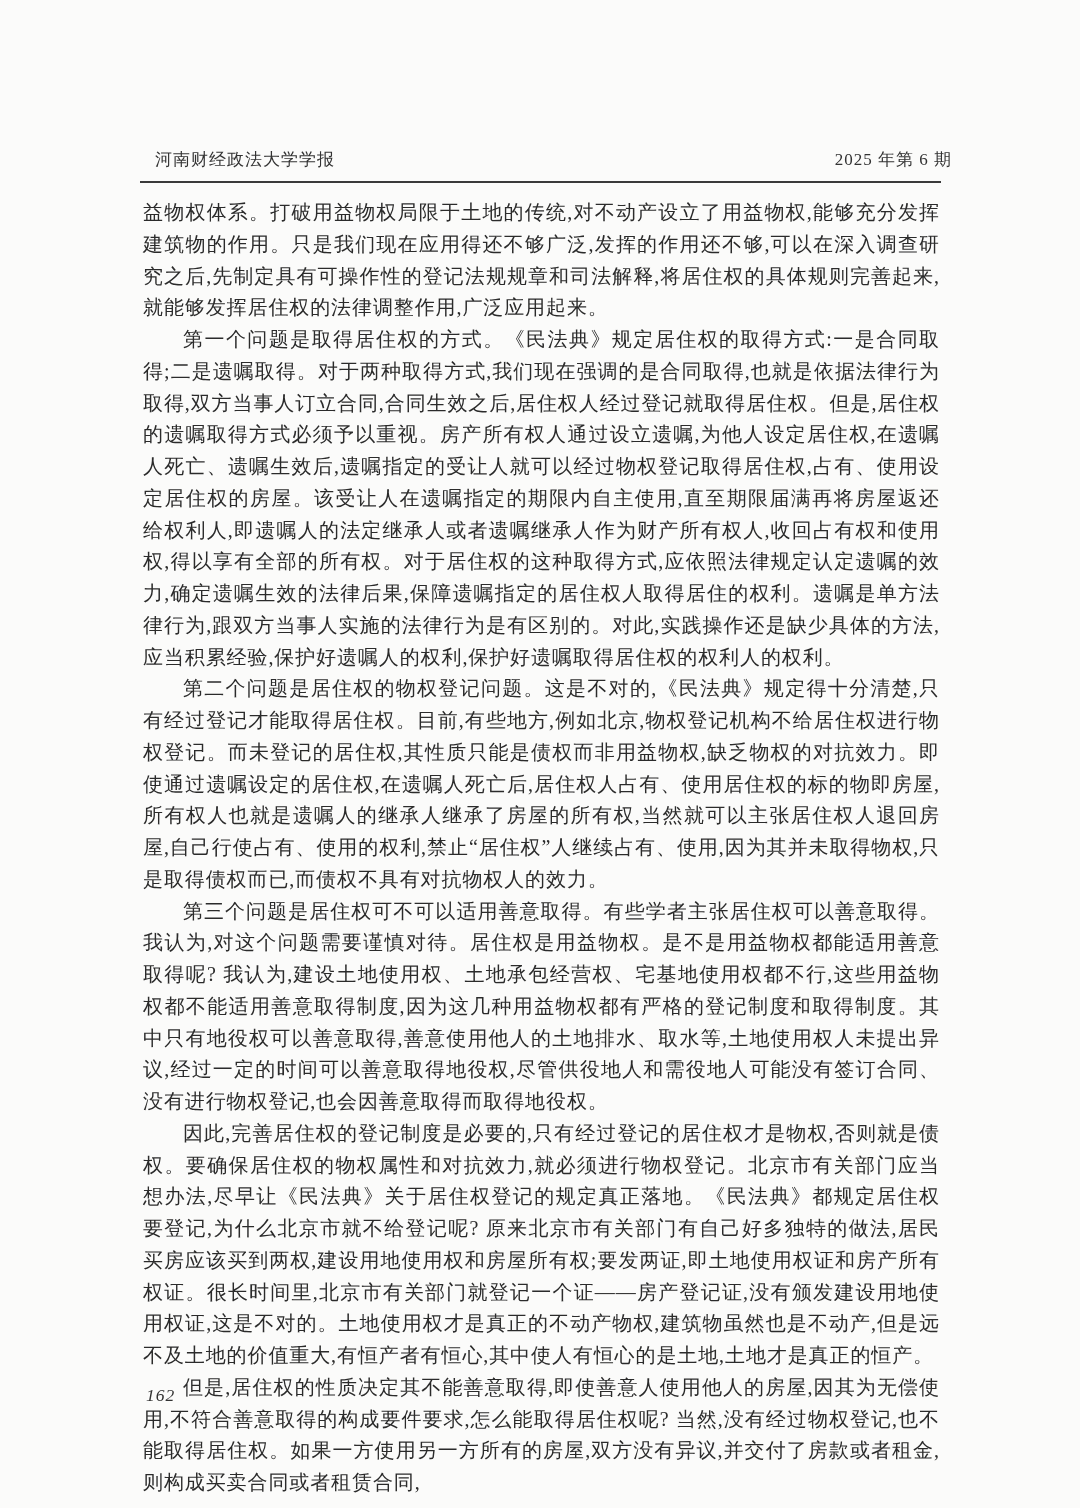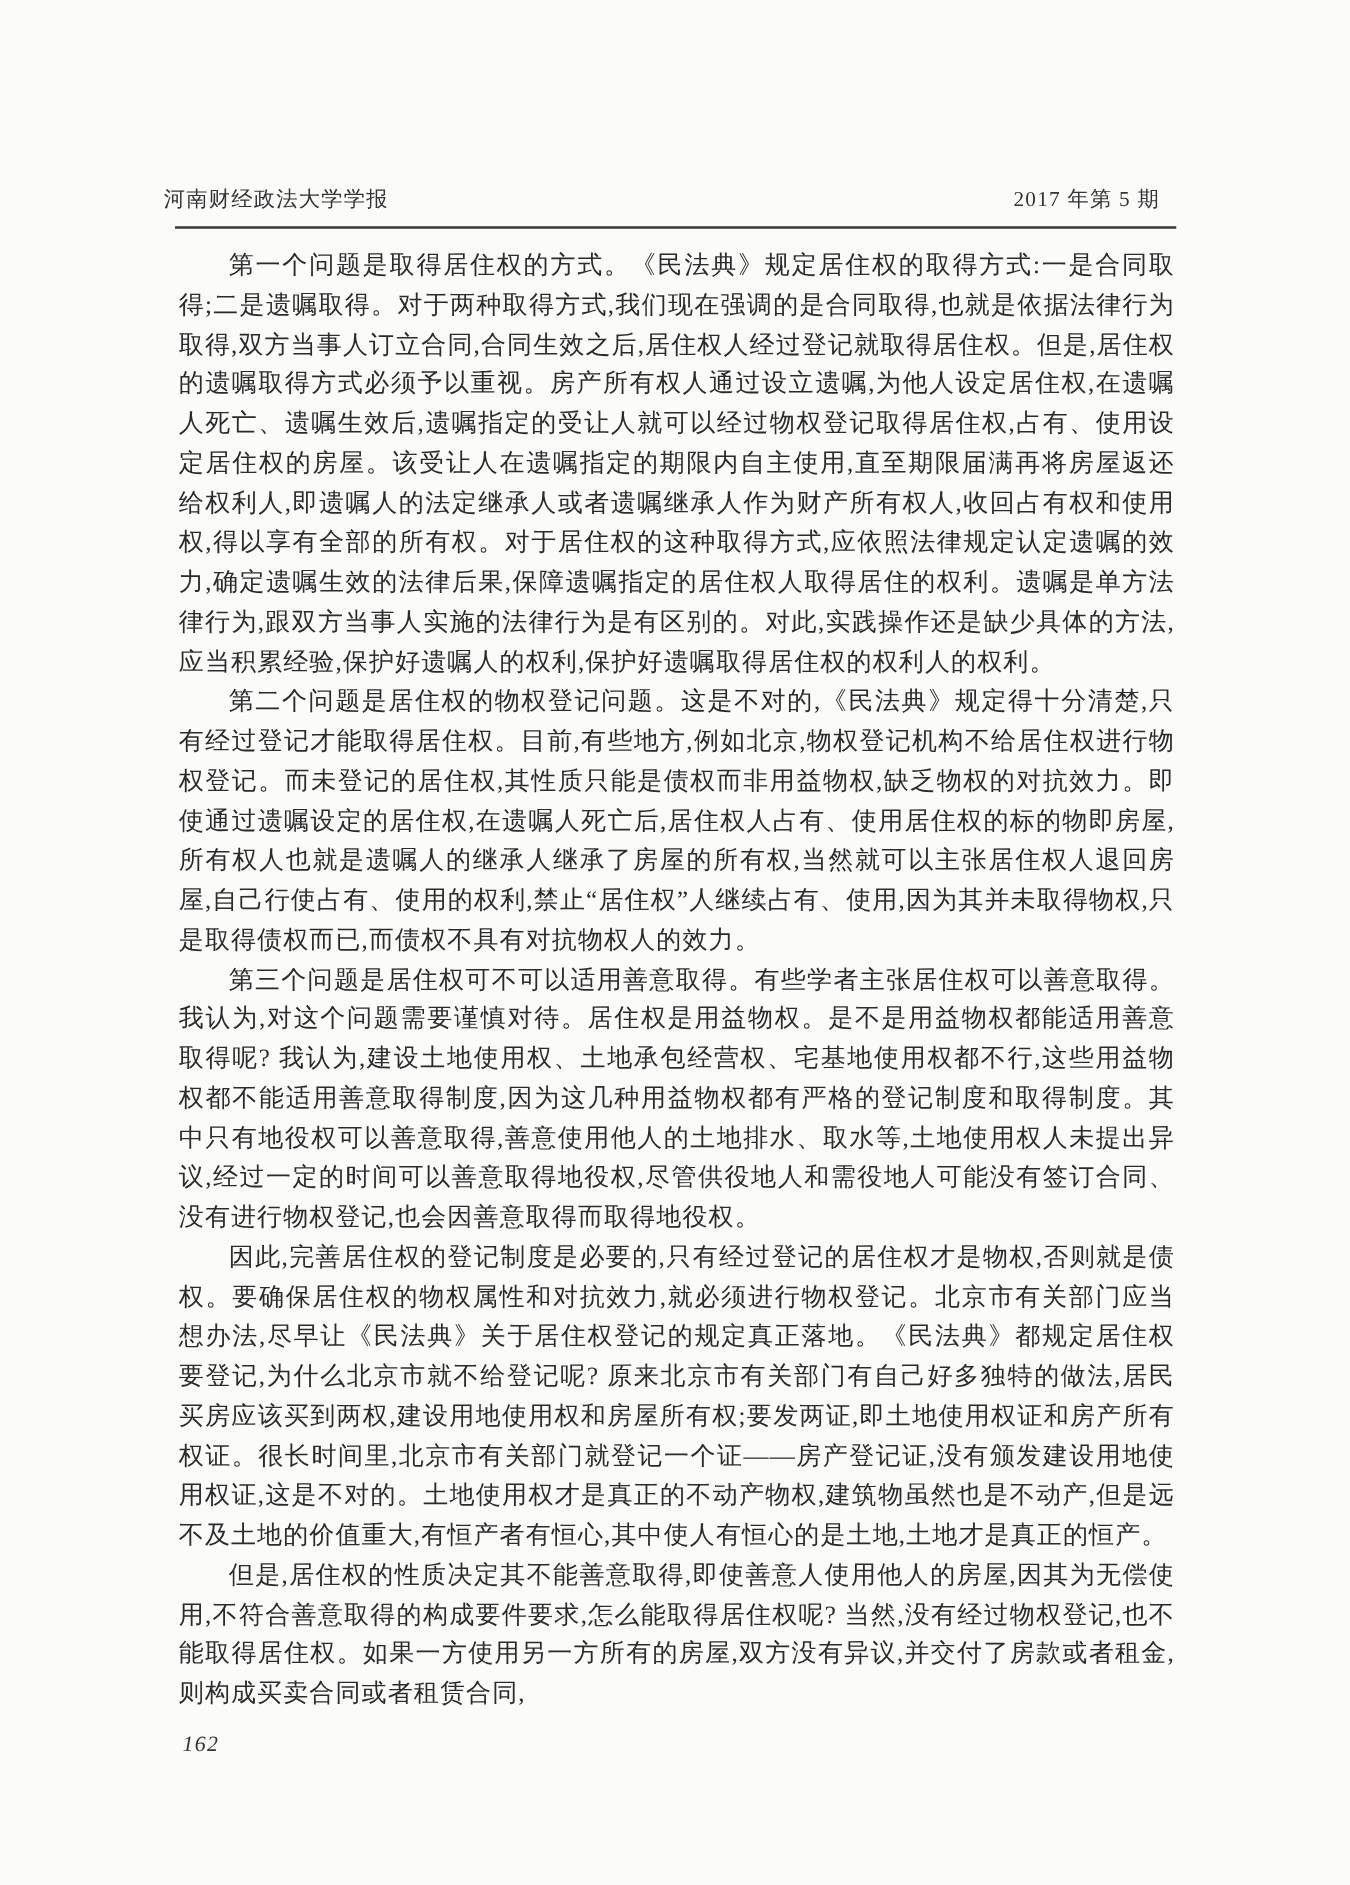--- a/index.html
+++ b/index.html
@@ -12,21 +12,21 @@
     width: 1080px;
     height: 1508px;
     margin: 0 auto;
     background: #fbfbfa;
     color: #2e2e2e;
     font-family: "Liberation Serif", "DejaVu Serif", serif;
     overflow: hidden;
   }
   .header {
     position: absolute;
-    left: 131px;
+    left: 155px;
     top: 148px;
     width: 797px;
     display: flex;
     justify-content: space-between;
     align-items: baseline;
     font-size: 17px;
     letter-spacing: 1px;
     color: #333333;
   }
   .header-rule {
@@ -66,26 +66,27 @@
     font-style: italic;
   }
 </style>
 </head>
 <body>
 
 <div class="page">
 
   <div class="header">
     <span class="journal-name">河南财经政法大学学报</span>
-    <span class="issue-label">2017 年第 5 期</span>
+    <span class="issue-label">2025 年第 6 期</span>
   </div>
 
   <div class="header-rule"></div>
 
   <div class="body-text">
+      <p class="">益物权体系。打破用益物权局限于土地的传统,对不动产设立了用益物权,能够充分发挥建筑物的作用。只是我们现在应用得还不够广泛,发挥的作用还不够,可以在深入调查研究之后,先制定具有可操作性的登记法规规章和司法解释,将居住权的具体规则完善起来,就能够发挥居住权的法律调整作用,广泛应用起来。</p>
       <p class="indent">第一个问题是取得居住权的方式。《民法典》规定居住权的取得方式:一是合同取得;二是遗嘱取得。对于两种取得方式,我们现在强调的是合同取得,也就是依据法律行为取得,双方当事人订立合同,合同生效之后,居住权人经过登记就取得居住权。但是,居住权的遗嘱取得方式必须予以重视。房产所有权人通过设立遗嘱,为他人设定居住权,在遗嘱人死亡、遗嘱生效后,遗嘱指定的受让人就可以经过物权登记取得居住权,占有、使用设定居住权的房屋。该受让人在遗嘱指定的期限内自主使用,直至期限届满再将房屋返还给权利人,即遗嘱人的法定继承人或者遗嘱继承人作为财产所有权人,收回占有权和使用权,得以享有全部的所有权。对于居住权的这种取得方式,应依照法律规定认定遗嘱的效力,确定遗嘱生效的法律后果,保障遗嘱指定的居住权人取得居住的权利。遗嘱是单方法律行为,跟双方当事人实施的法律行为是有区别的。对此,实践操作还是缺少具体的方法,应当积累经验,保护好遗嘱人的权利,保护好遗嘱取得居住权的权利人的权利。</p>
       <p class="indent">第二个问题是居住权的物权登记问题。这是不对的,《民法典》规定得十分清楚,只有经过登记才能取得居住权。目前,有些地方,例如北京,物权登记机构不给居住权进行物权登记。而未登记的居住权,其性质只能是债权而非用益物权,缺乏物权的对抗效力。即使通过遗嘱设定的居住权,在遗嘱人死亡后,居住权人占有、使用居住权的标的物即房屋,所有权人也就是遗嘱人的继承人继承了房屋的所有权,当然就可以主张居住权人退回房屋,自己行使占有、使用的权利,禁止“居住权”人继续占有、使用,因为其并未取得物权,只是取得债权而已,而债权不具有对抗物权人的效力。</p>
       <p class="indent">第三个问题是居住权可不可以适用善意取得。有些学者主张居住权可以善意取得。我认为,对这个问题需要谨慎对待。居住权是用益物权。是不是用益物权都能适用善意取得呢? 我认为,建设土地使用权、土地承包经营权、宅基地使用权都不行,这些用益物权都不能适用善意取得制度,因为这几种用益物权都有严格的登记制度和取得制度。其中只有地役权可以善意取得,善意使用他人的土地排水、取水等,土地使用权人未提出异议,经过一定的时间可以善意取得地役权,尽管供役地人和需役地人可能没有签订合同、没有进行物权登记,也会因善意取得而取得地役权。</p>
       <p class="indent">因此,完善居住权的登记制度是必要的,只有经过登记的居住权才是物权,否则就是债权。要确保居住权的物权属性和对抗效力,就必须进行物权登记。北京市有关部门应当想办法,尽早让《民法典》关于居住权登记的规定真正落地。《民法典》都规定居住权要登记,为什么北京市就不给登记呢? 原来北京市有关部门有自己好多独特的做法,居民买房应该买到两权,建设用地使用权和房屋所有权;要发两证,即土地使用权证和房产所有权证。很长时间里,北京市有关部门就登记一个证——房产登记证,没有颁发建设用地使用权证,这是不对的。土地使用权才是真正的不动产物权,建筑物虽然也是不动产,但是远不及土地的价值重大,有恒产者有恒心,其中使人有恒心的是土地,土地才是真正的恒产。</p>
       <p class="indent">但是,居住权的性质决定其不能善意取得,即使善意人使用他人的房屋,因其为无偿使用,不符合善意取得的构成要件要求,怎么能取得居住权呢? 当然,没有经过物权登记,也不能取得居住权。如果一方使用另一方所有的房屋,双方没有异议,并交付了房款或者租金,则构成买卖合同或者租赁合同,</p>
     </div>
 
   <div class="page-number">162</div>
 
 </div>

